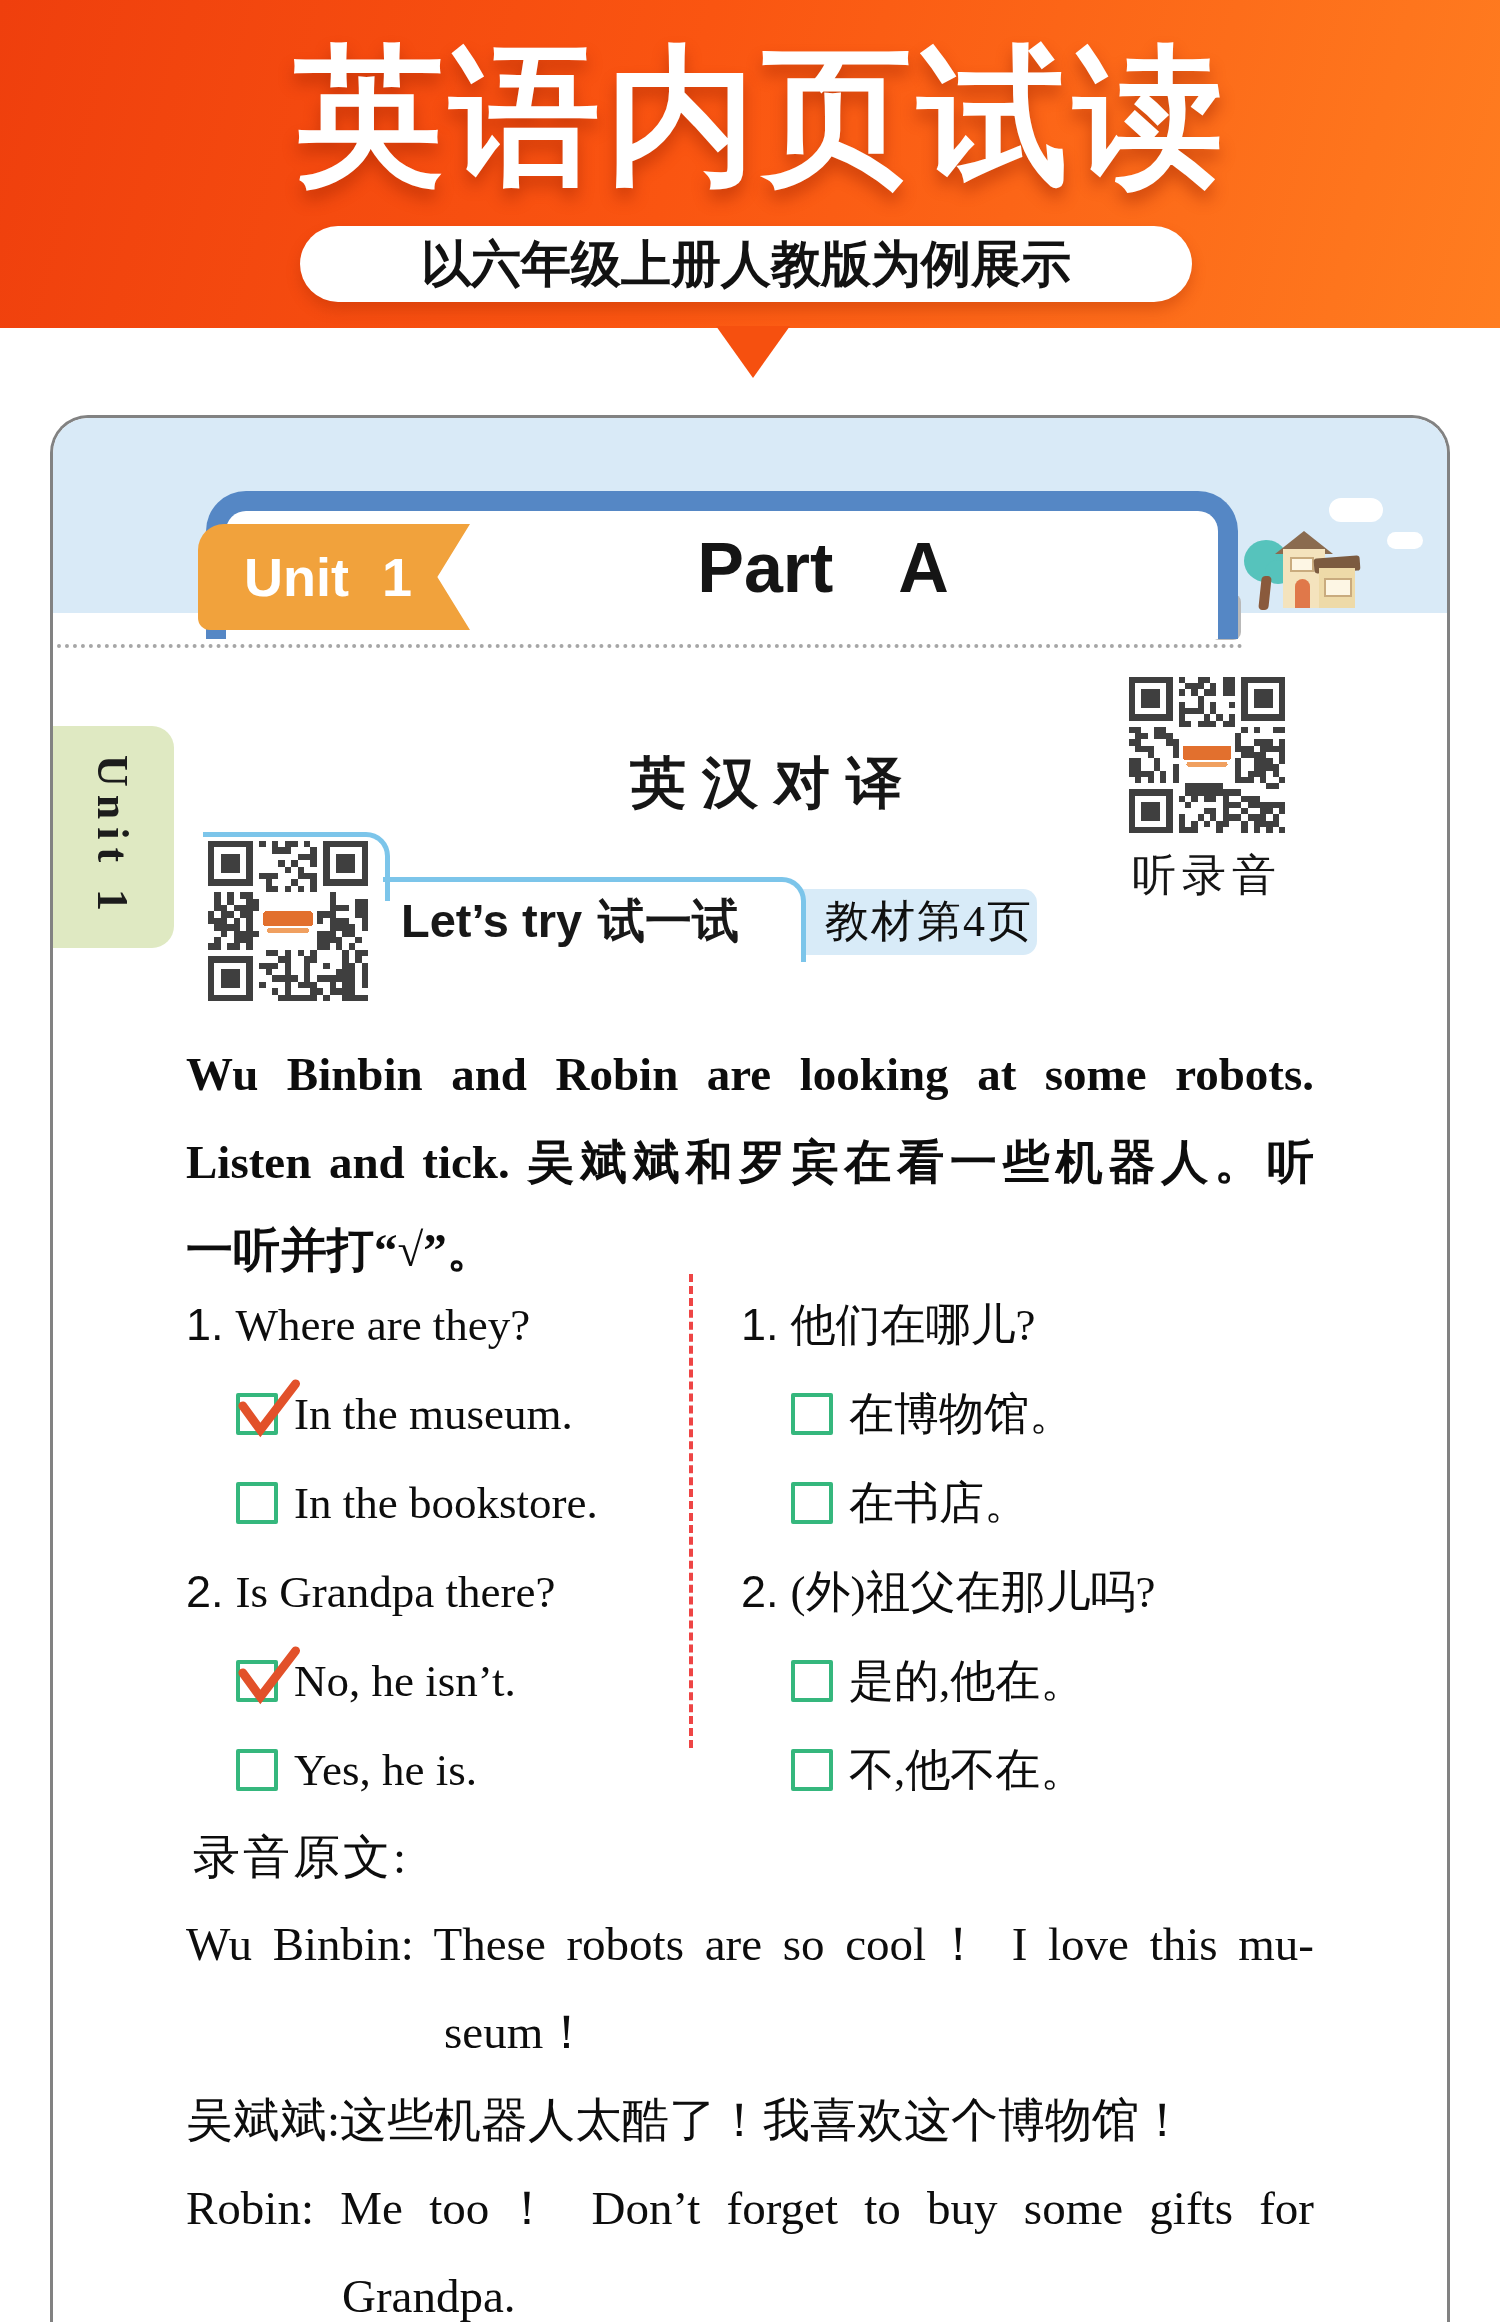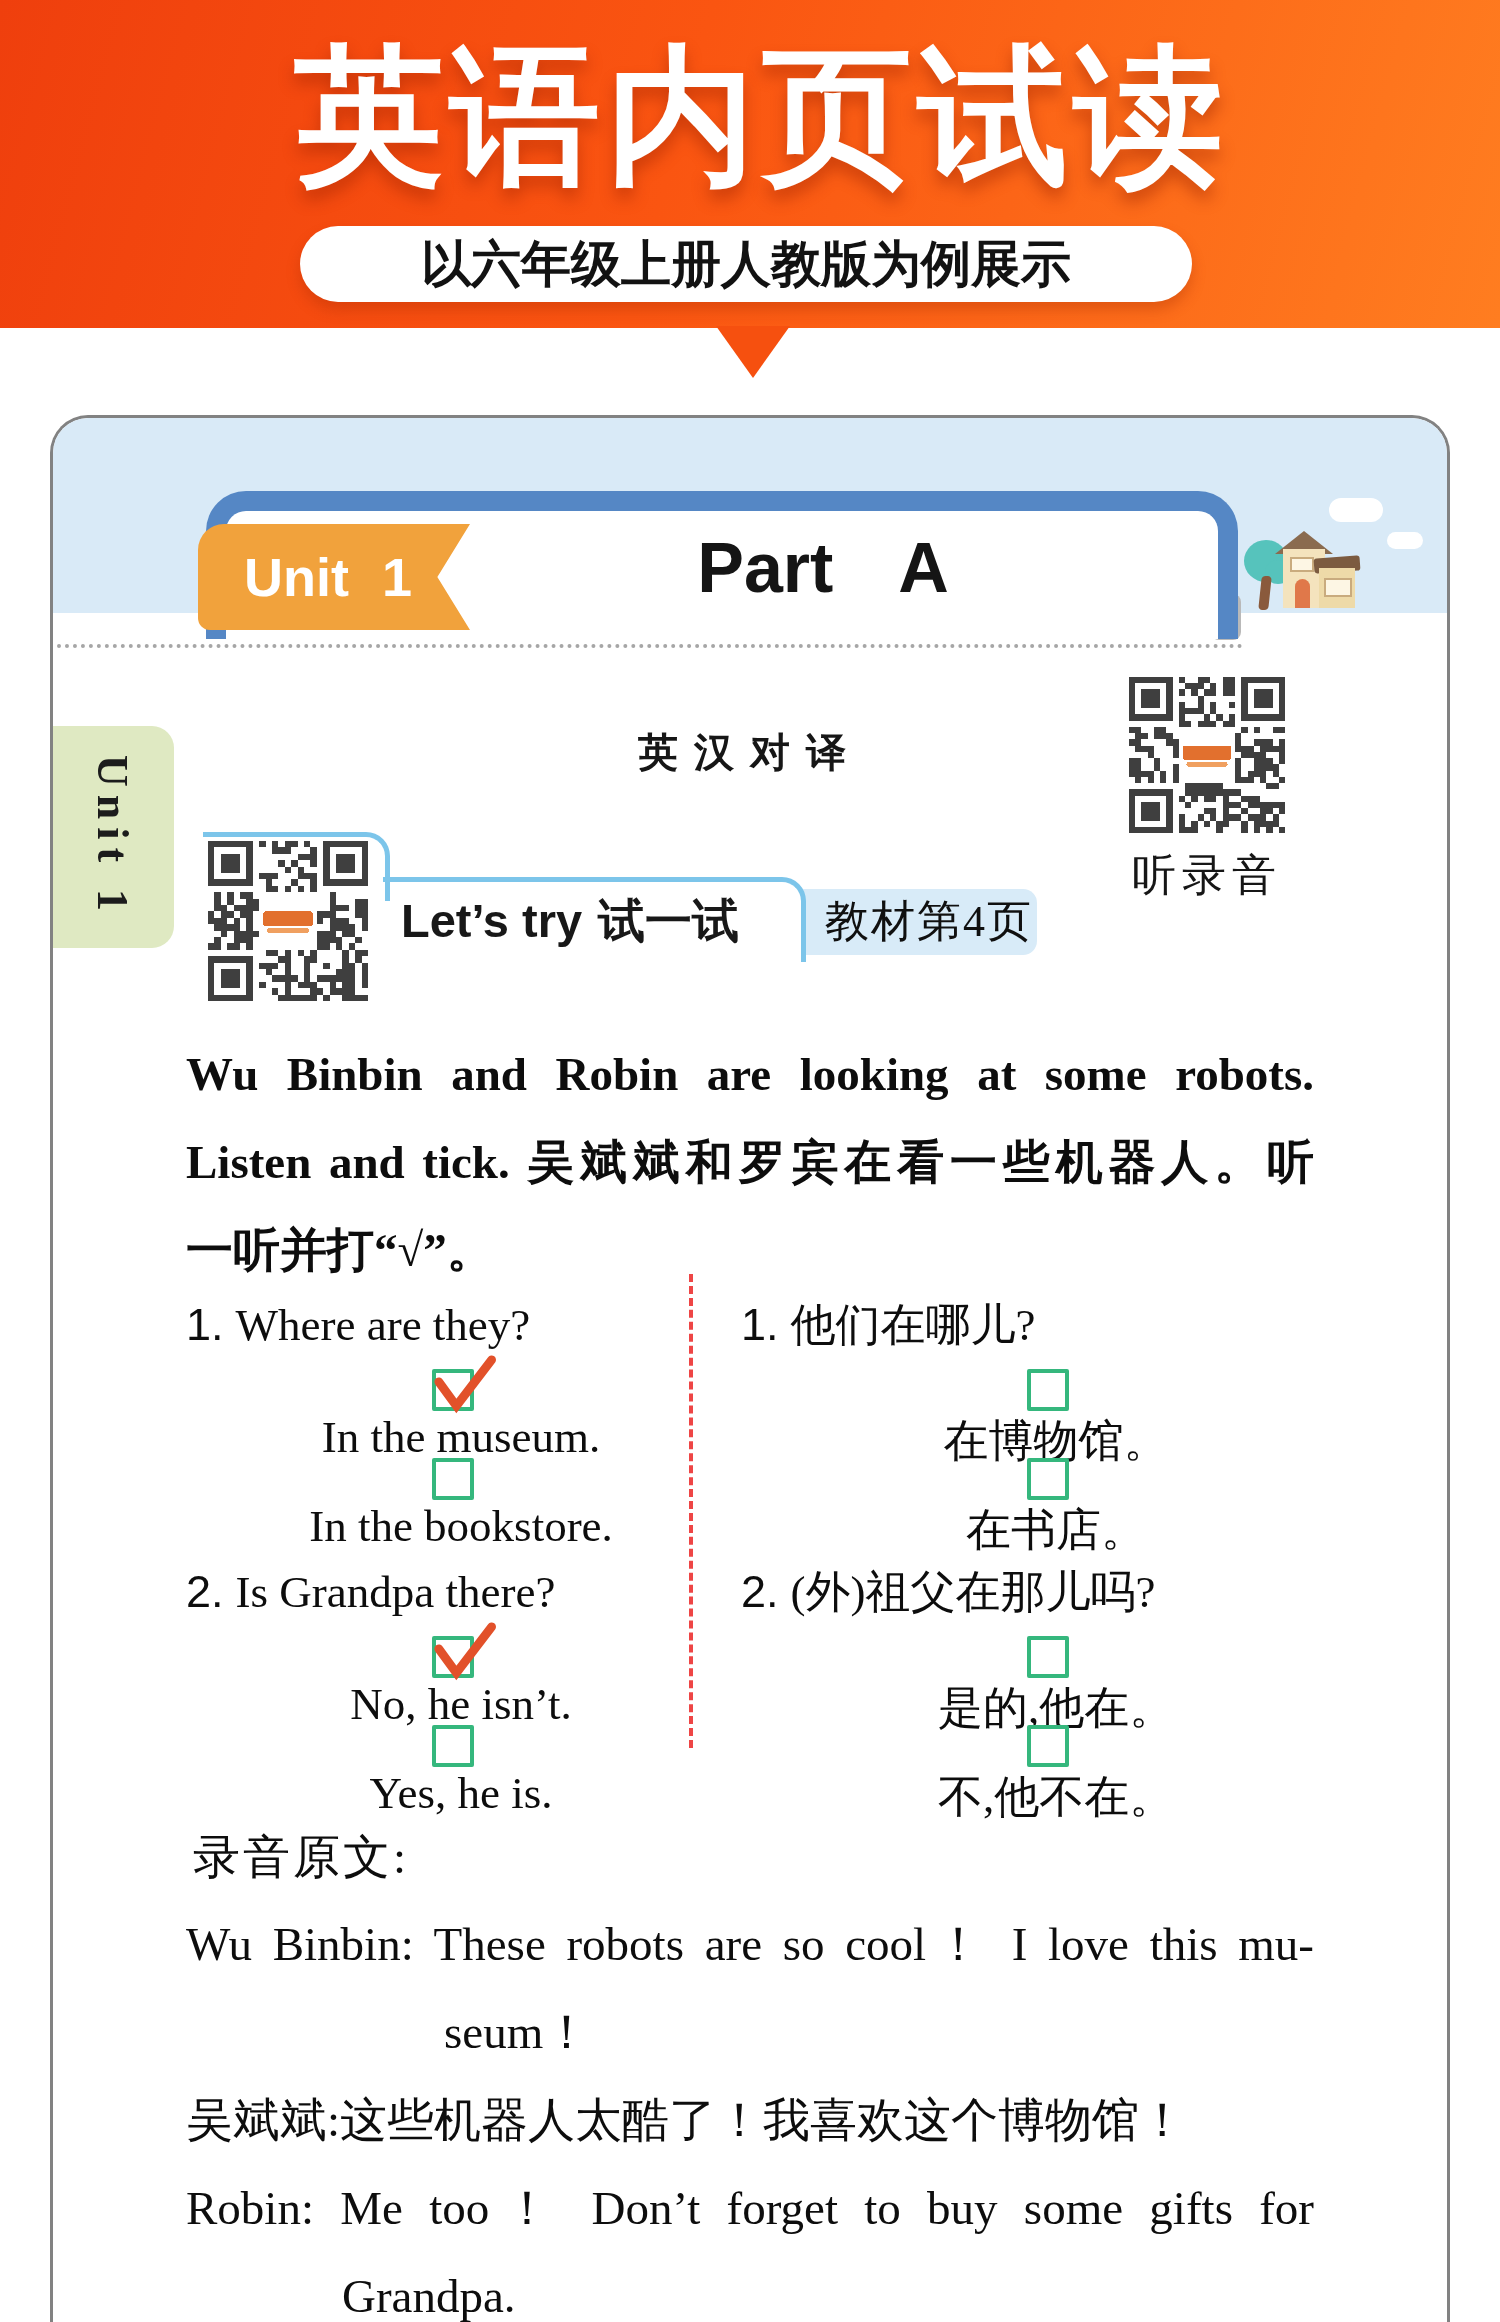--- a/index.html
+++ b/index.html
@@ -57,23 +57,23 @@
         padding-left:46px;box-sizing:border-box;
         font-family:"Liberation Sans","DejaVu Sans",sans-serif;font-weight:bold;
         font-size:54px;color:#fff;word-spacing:18px;}
   .dotted{position:absolute;left:4px;top:226px;width:1186px;border-top:4px dotted #a6a6a6;z-index:5;}
 
   .green-tab{position:absolute;left:-3px;top:308px;width:124px;height:222px;background:#dfe9c2;
         border-radius:0 22px 22px 0;display:flex;align-items:center;justify-content:center;z-index:1;}
   .green-tab span{writing-mode:vertical-rl;font-family:"Liberation Serif","DejaVu Serif",serif;
         font-weight:bold;font-size:44px;letter-spacing:8px;color:#1c1c1c;}
 
-  .section-title{position:absolute;left:0;top:307px;width:1394px;text-align:center;
+  .section-title{position:absolute;left:0;top:328px;width:1394px;text-align:center;
         font-family:"Liberation Sans","DejaVu Sans",sans-serif;font-weight:bold;
-        font-size:40px;letter-spacing:16px;color:#161616;}
+        font-size:56px;letter-spacing:16px;color:#161616;padding-left:24px;}
 
   .qr{background:#fff;}
   .qr-right{position:absolute;left:1076px;top:259px;width:156px;height:156px;}
   .qr-caption{position:absolute;left:1066px;top:428px;width:176px;text-align:center;
         font-size:44px;letter-spacing:6px;color:#161616;}
   .qr-left{position:absolute;left:152px;top:423px;width:166px;height:160px;z-index:4;}
 
   .step1{position:absolute;left:150px;top:414px;width:182px;height:64px;
         border-top:5px solid #7cc5ea;border-right:5px solid #7cc5ea;border-radius:0 24px 0 0;z-index:3;}
   .step2{position:absolute;left:330px;top:459px;width:418px;height:80px;background:#fff;
@@ -87,21 +87,21 @@
 
   .intro{position:absolute;left:133px;top:612px;width:1128px;font-weight:bold;
         font-size:47px;line-height:88px;color:#0d0d0d;}
   .j{text-align:justify;text-align-last:justify;}
 
   .qcol{position:absolute;top:862px;font-size:45px;color:#0d0d0d;}
   .qcol.encol{left:133px;width:500px;}
   .qcol.zhcol{left:688px;width:580px;}
   .qrow{height:89px;display:flex;align-items:center;}
   .qrow .num{font-family:"Liberation Sans","DejaVu Sans",sans-serif;margin-right:12px;}
-  .opt{padding-left:50px;flex-direction:column;}
+  .opt{padding-left:50px;}
   .box{position:relative;width:34px;height:34px;border:4px solid #35b77d;border-radius:2px;
         margin-right:16px;flex:none;background:#fff;}
   .box svg{position:absolute;left:-6px;top:-20px;width:66px;height:62px;overflow:visible;}
   .divider{position:absolute;left:636px;top:856px;height:474px;width:0;border-left:4px dashed #ee4545;}
 
   .trans-head{position:absolute;left:140px;top:1408px;font-size:47px;letter-spacing:3px;color:#0d0d0d;}
   .trans{position:absolute;left:133px;top:1482px;width:1128px;font-size:47px;line-height:88px;color:#0d0d0d;}
   .ind1{margin-left:258px;}
   .ind2{margin-left:156px;}
 </style>

